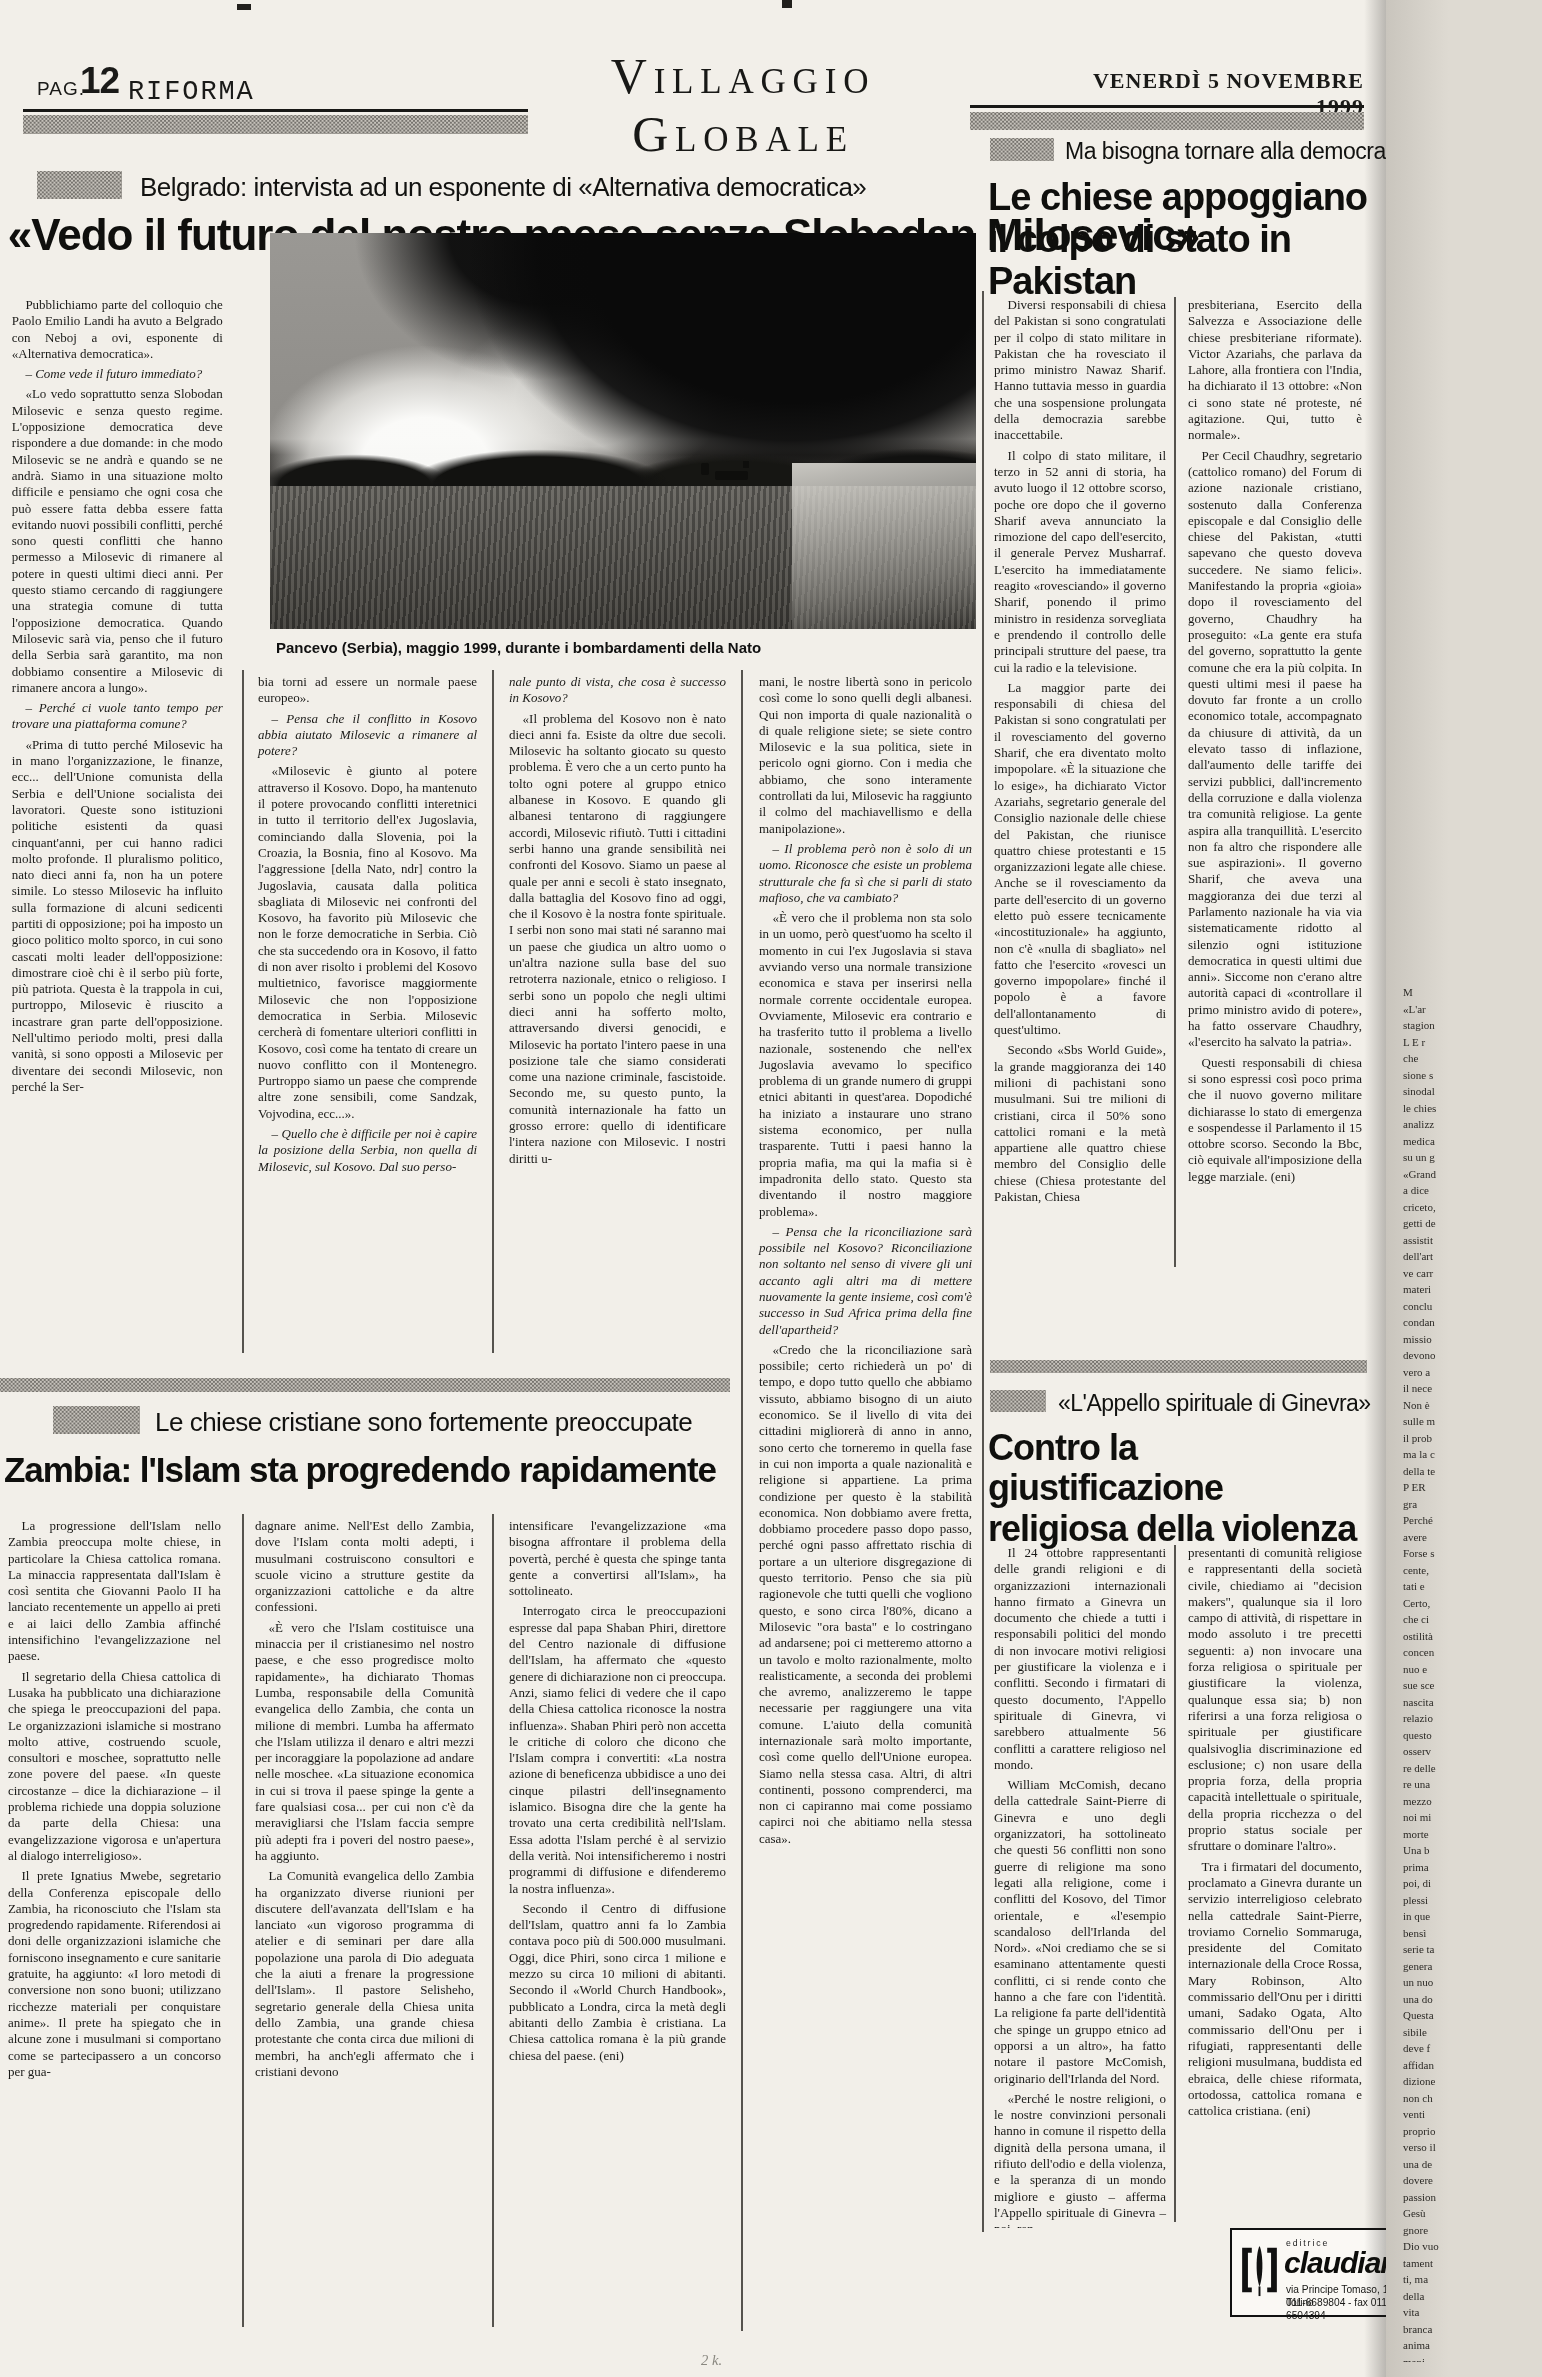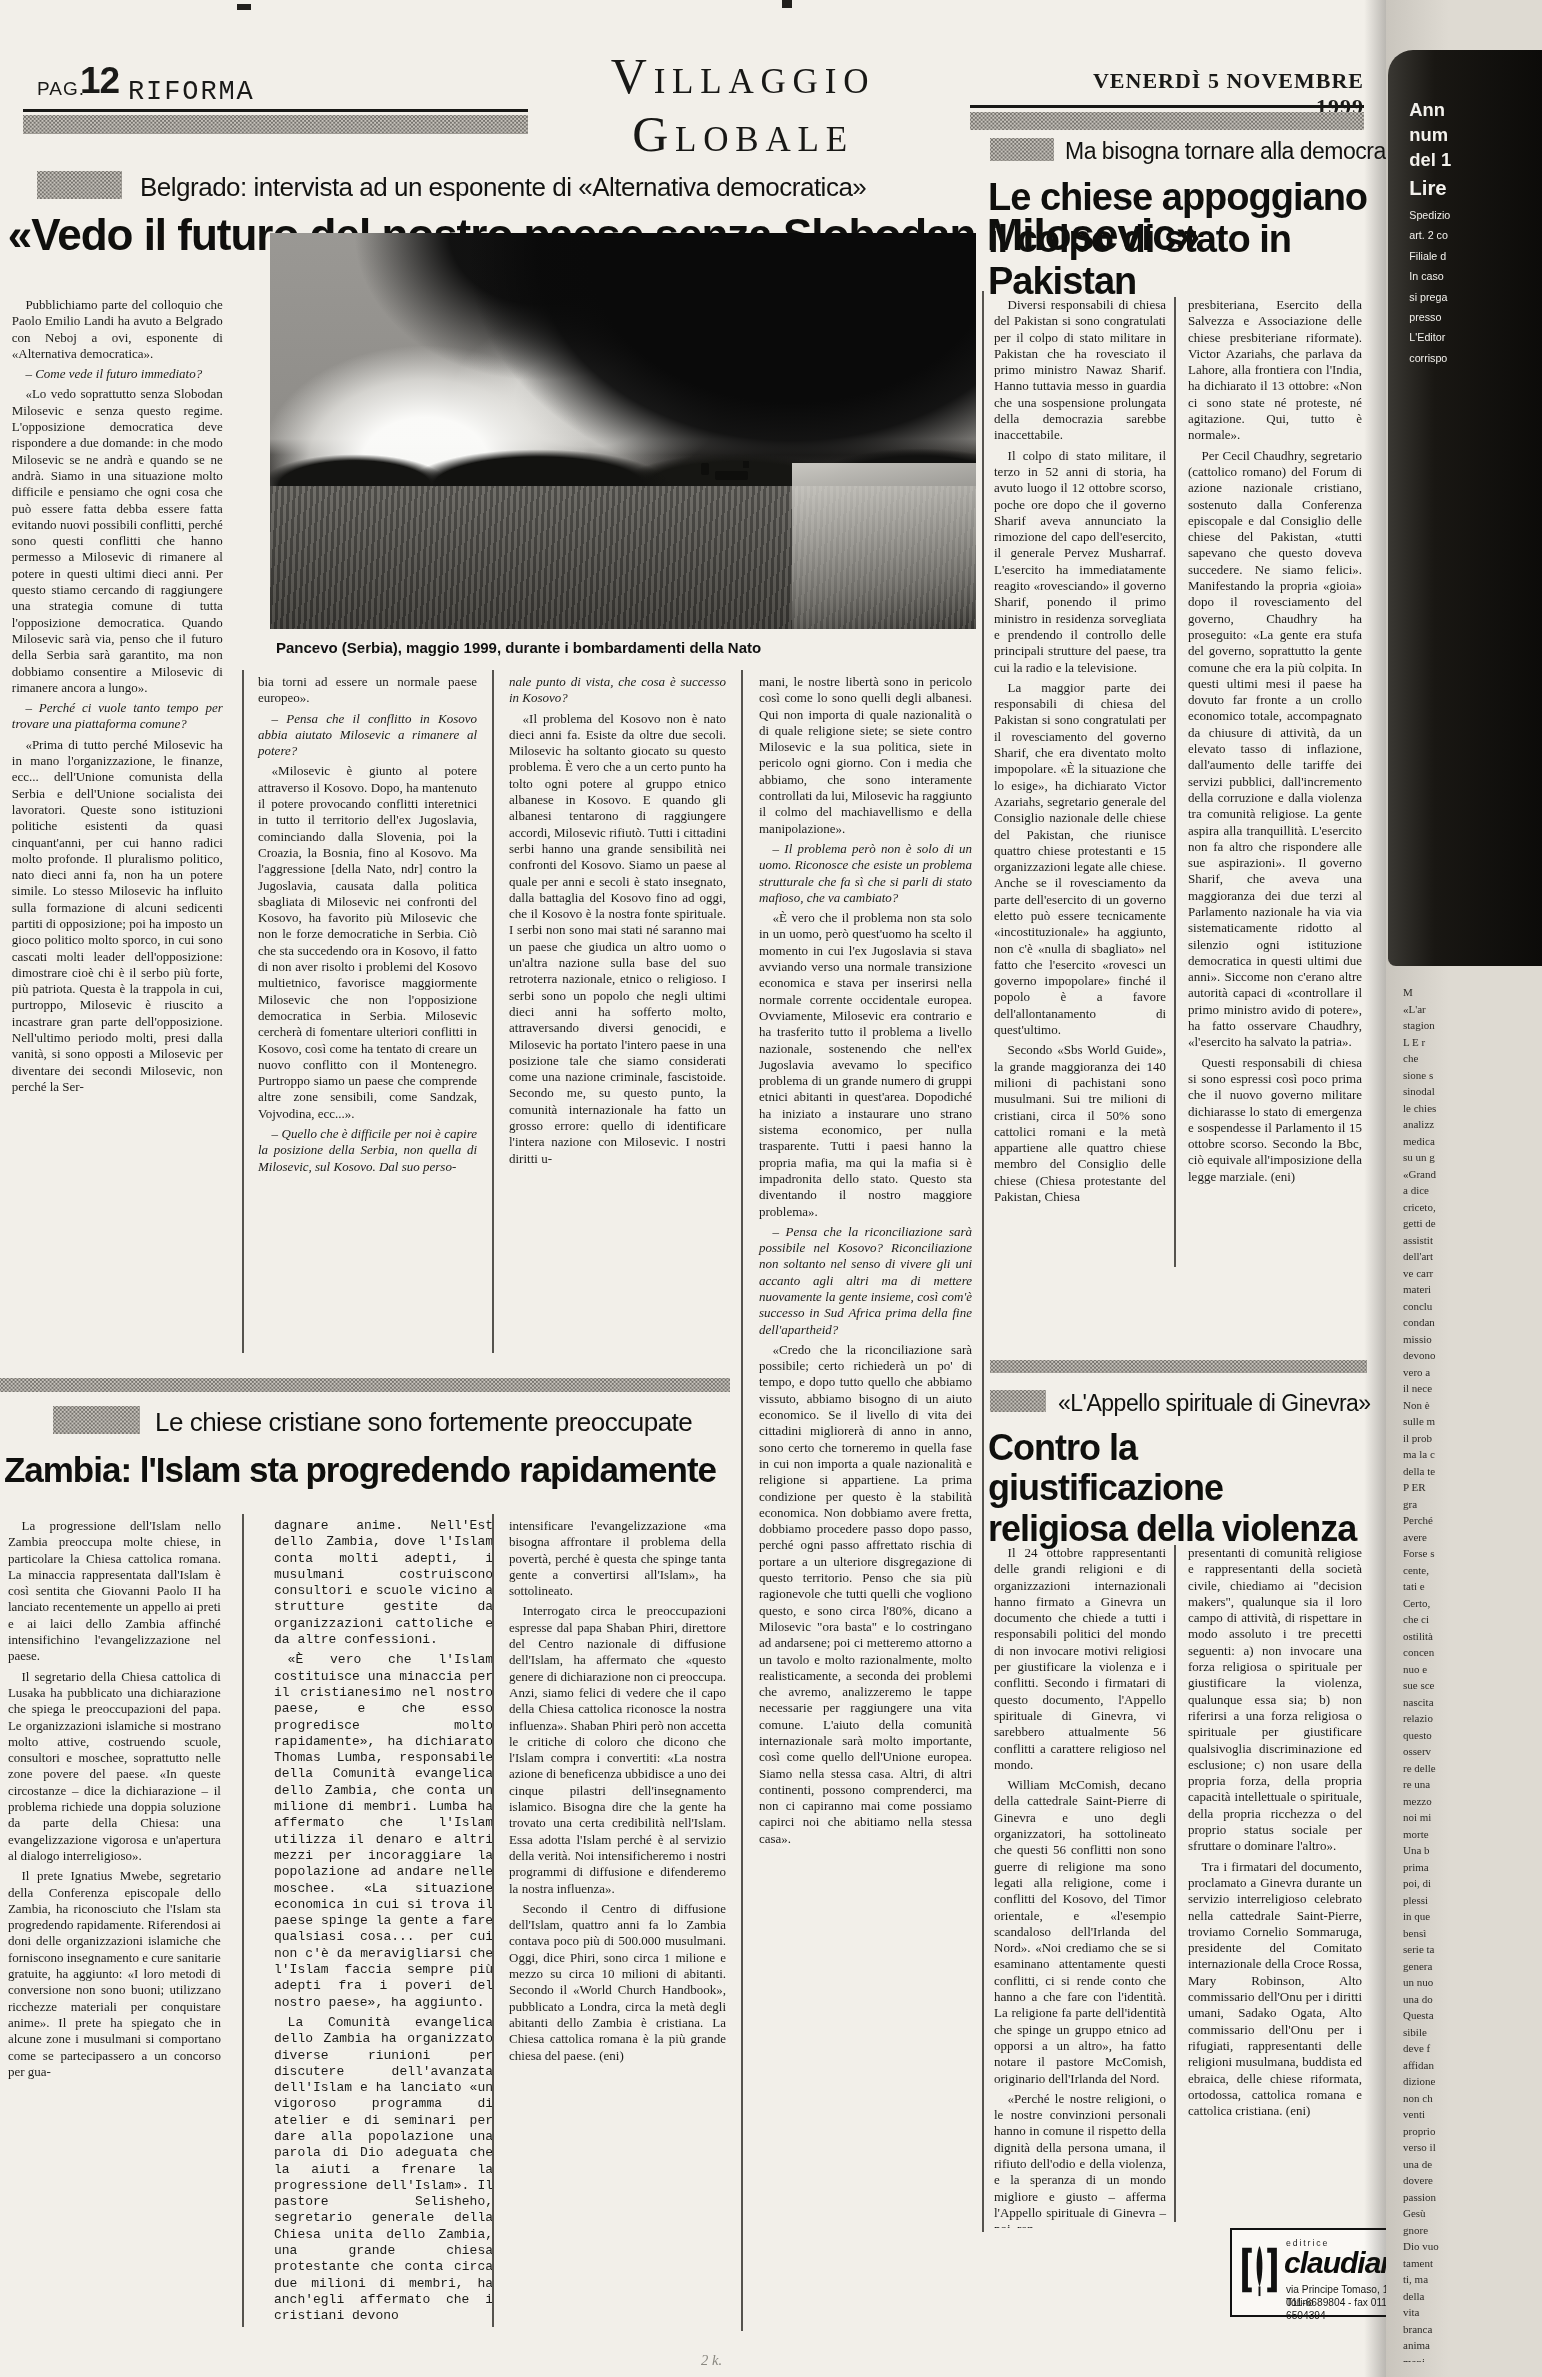--- a/index.html
+++ b/index.html
@@ -145,21 +145,21 @@
   <div class="abs halftone" style="left:0px;top:1378px;width:730px;height:13.6px;"></div>
   <div class="abs halftone" style="left:53px;top:1406px;width:87px;height:28px;"></div>
   <div class="abs kicker" style="left:155px;top:1407px;">Le chiese cristiane sono fortemente preoccupate</div>
   <div class="abs headline h-zambia" style="left:3.9px;top:1450px;width:726px;">Zambia: l'Islam sta progredendo rapidamente</div>
   <div class="abs col" style="left:3.9px;top:1514px;width:221px;height:815px;">
       <p class="">La progressione dell'Islam nello Zambia preoccupa molte chiese, in particolare la Chiesa cattolica romana. La minaccia rappresentata dall'Islam è così sentita che Giovanni Paolo II ha lanciato recentemente un appello ai preti e ai laici dello Zambia affinché intensifichino l'evangelizzazione nel paese.</p>
       <p class="">Il segretario della Chiesa cattolica di Lusaka ha pubblicato una dichiarazione che spiega le preoccupazioni del papa. Le organizzazioni islamiche si mostrano molto attive, costruendo scuole, consultori e moschee, soprattutto nelle zone povere del paese. «In queste circostanze – dice la dichiarazione – il problema richiede una doppia soluzione da parte della Chiesa: una evangelizzazione vigorosa e un'apertura al dialogo interreligioso».</p>
       <p class="">Il prete Ignatius Mwebe, segretario della Conferenza episcopale dello Zambia, ha riconosciuto che l'Islam sta progredendo rapidamente. Riferendosi ai doni delle organizzazioni islamiche che forniscono insegnamento e cure sanitarie gratuite, ha aggiunto: «I loro metodi di conversione non sono buoni; utilizzano ricchezze materiali per conquistare anime». Il prete ha spiegato che in alcune zone i musulmani si comportano come se partecipassero a un concorso per gua-</p>
     </div>
   <div class="abs vrule" style="left:242px;top:1514px;height:813px;"></div>
-  <div class="abs col" style="left:270px;top:1514px;width:227px;height:815px;font-family:Liberation Mono, monospace;">
+  <div class="abs col" style="left:251px;top:1514px;width:227px;height:815px;">
       <p class="noind">dagnare anime. Nell'Est dello Zambia, dove l'Islam conta molti adepti, i musulmani costruiscono consultori e scuole vicino a strutture gestite da organizzazioni cattoliche e da altre confessioni.</p>
       <p class="">«È vero che l'Islam costituisce una minaccia per il cristianesimo nel nostro paese, e che esso progredisce molto rapidamente», ha dichiarato Thomas Lumba, responsabile della Comunità evangelica dello Zambia, che conta un milione di membri. Lumba ha affermato che l'Islam utilizza il denaro e altri mezzi per incoraggiare la popolazione ad andare nelle moschee. «La situazione economica in cui si trova il paese spinge la gente a fare qualsiasi cosa... per cui non c'è da meravigliarsi che l'Islam faccia sempre più adepti fra i poveri del nostro paese», ha aggiunto.</p>
       <p class="">La Comunità evangelica dello Zambia ha organizzato diverse riunioni per discutere dell'avanzata dell'Islam e ha lanciato «un vigoroso programma di atelier e di seminari per dare alla popolazione una parola di Dio adeguata che la aiuti a frenare la progressione dell'Islam». Il pastore Selisheho, segretario generale della Chiesa unita dello Zambia, una grande chiesa protestante che conta circa due milioni di membri, ha anch'egli affermato che i cristiani devono</p>
     </div>
   <div class="abs vrule" style="left:492px;top:1514px;height:813px;"></div>
   <div class="abs col" style="left:505px;top:1514px;width:225px;height:815px;">
       <p class="noind">intensificare l'evangelizzazione «ma bisogna affrontare il problema della povertà, perché è questa che spinge tanta gente a convertirsi all'Islam», ha sottolineato.</p>
       <p class="">Interrogato circa le preoccupazioni espresse dal papa Shaban Phiri, direttore del Centro nazionale di diffusione dell'Islam, ha affermato che «questo genere di dichiarazione non ci preoccupa. Anzi, siamo felici di vedere che il capo della Chiesa cattolica riconosce la nostra influenza». Shaban Phiri però non accetta le critiche di coloro che dicono che l'Islam compra i convertiti: «La nostra azione di beneficenza ubbidisce a uno dei cinque pilastri dell'insegnamento islamico. Bisogna dire che la gente ha trovato una certa credibilità nell'Islam. Essa adotta l'Islam perché è al servizio della verità. Noi intensificheremo i nostri programmi di diffusione e difenderemo la nostra influenza».</p>
       <p class="">Secondo il Centro di diffusione dell'Islam, quattro anni fa lo Zambia contava poco più di 500.000 musulmani. Oggi, dice Phiri, sono circa 1 milione e mezzo su circa 10 milioni di abitanti. Secondo il «World Church Handbook», pubblicato a Londra, circa la metà degli abitanti dello Zambia è cristiana. La Chiesa cattolica romana è la più grande chiesa del paese. (eni)</p>
     </div>
@@ -189,36 +189,20 @@
       </svg>
     </span>
     <div class="abs small-label" style="left:54px;top:7.8px;">editrice</div>
     <div class="abs brand" style="left:52px;top:15.5px;">claudiana</div>
     <div class="abs addr" style="left:54px;top:54px;">via Principe Tomaso, 1 - Torino</div>
     <div class="abs addr" style="left:54px;top:67px;">011-6689804 - fax 011-6504394</div>
   </div>
 
   <div class="abs gutter-shadow" style="left:1364px;top:0;width:33px;height:2377px;"></div>
   <div class="abs side-light" style="left:1386px;top:0;width:157px;height:2377px;"></div>
-  <div class="abs side-black" style="left:1388px;top:50px;width:155px;height:916px;">
-    <div style="padding:47px 0 0 21.3px;">
-        <div class="frag">Ann</div>
-        <div class="frag">num</div>
-        <div class="frag">del 1</div>
-        <div class="frag">Lire</div>
-        <div class="frag">Spedizio</div>
-        <div class="frag">art. 2 co</div>
-        <div class="frag">Filiale d</div>
-        <div class="frag">In caso</div>
-        <div class="frag">si prega</div>
-        <div class="frag">presso</div>
-        <div class="frag">L'Editor</div>
-        <div class="frag">corrispo</div>
-      </div>
-  </div>
   <div class="abs" style="left:1403px;top:984px;width:140px;height:1378px;overflow:hidden;">
       <div class="pfrag">M</div>
       <div class="pfrag">«L'ar</div>
       <div class="pfrag">stagion</div>
       <div class="pfrag">L E r</div>
       <div class="pfrag">che</div>
       <div class="pfrag">sione s</div>
       <div class="pfrag">sinodal</div>
       <div class="pfrag">le chies</div>
       <div class="pfrag">analizz</div>

